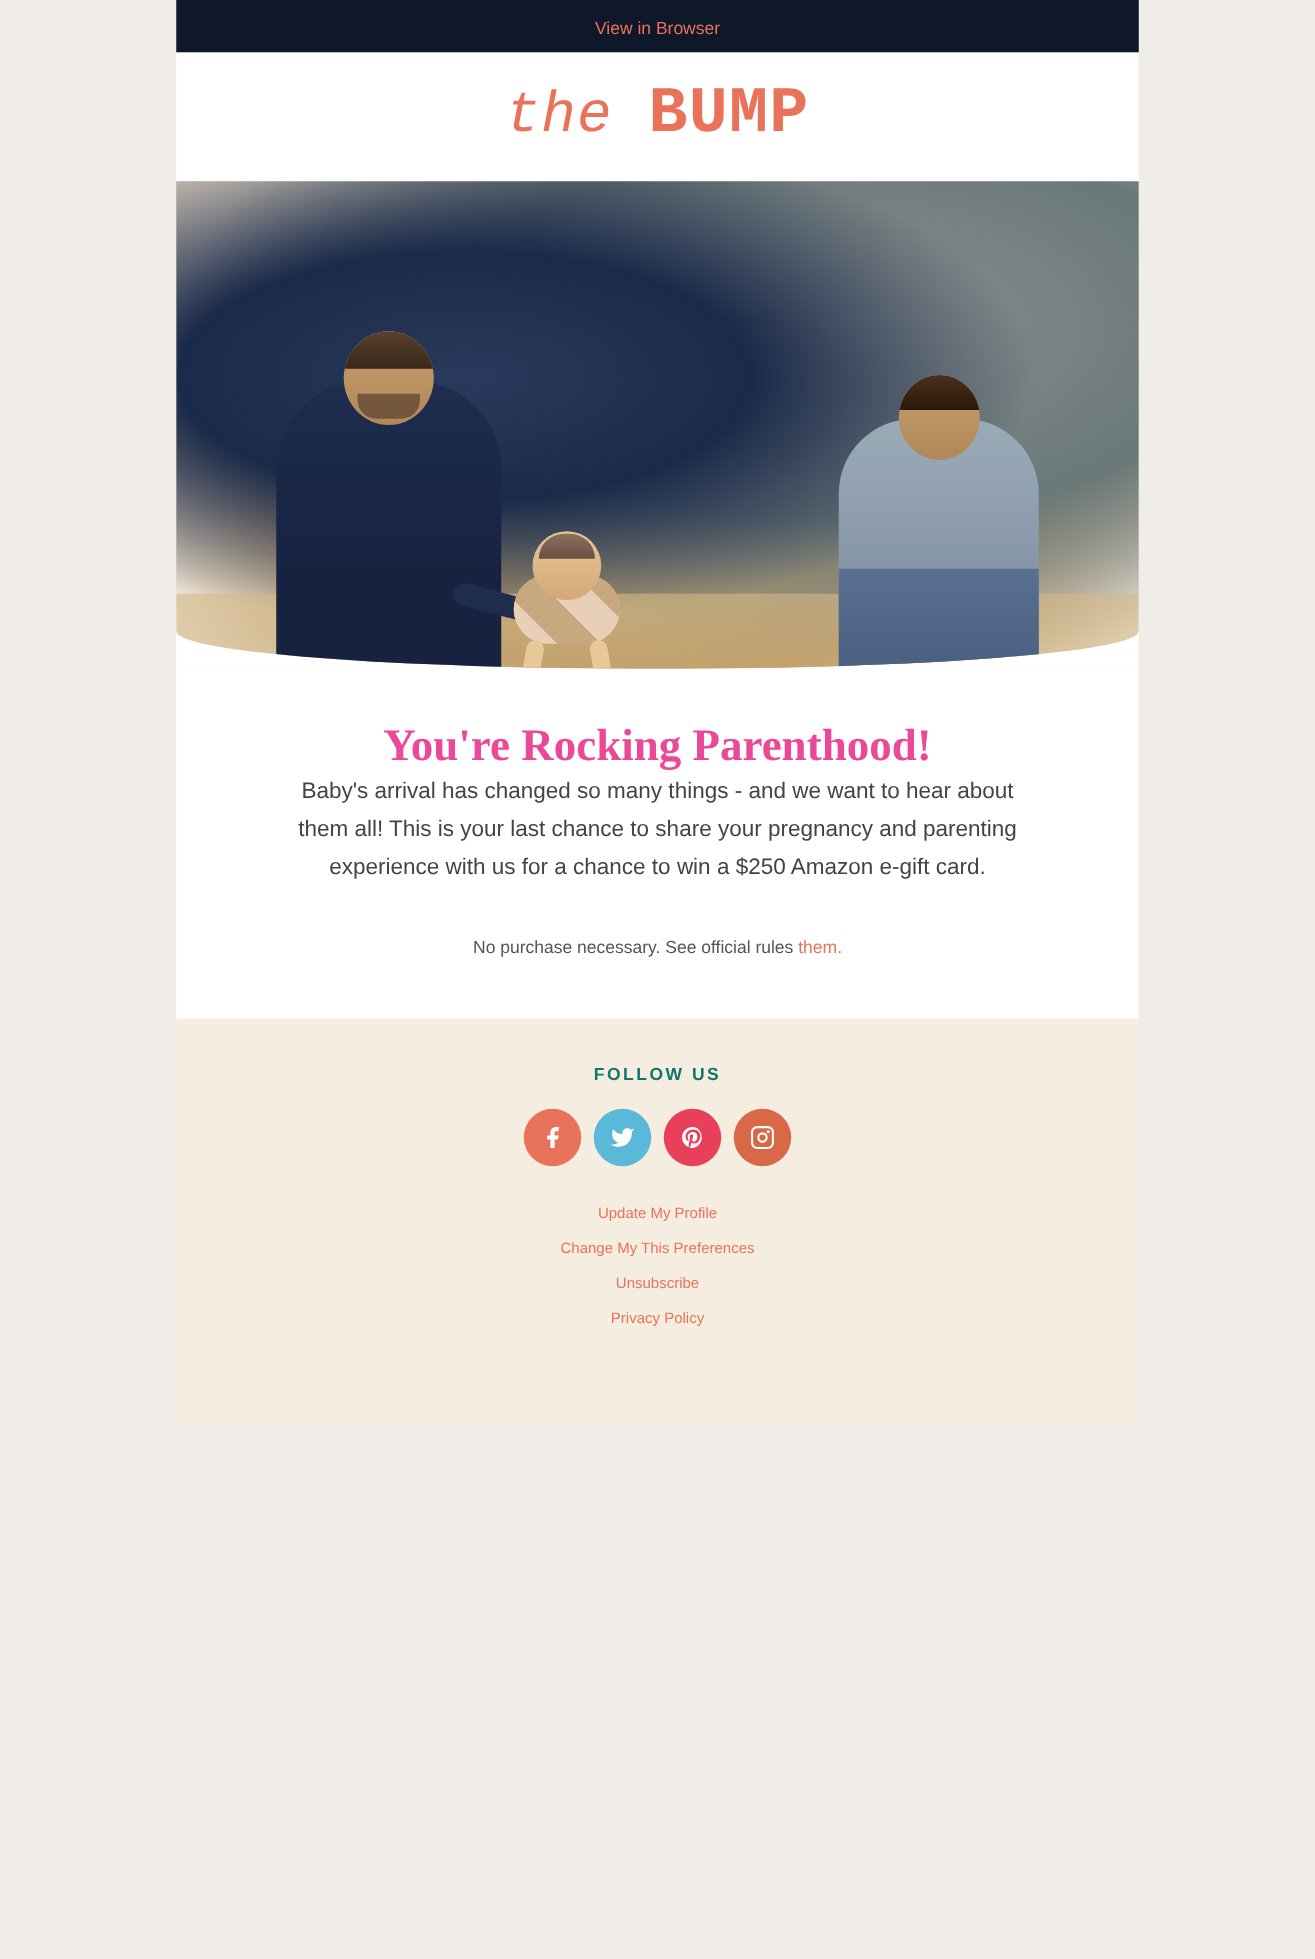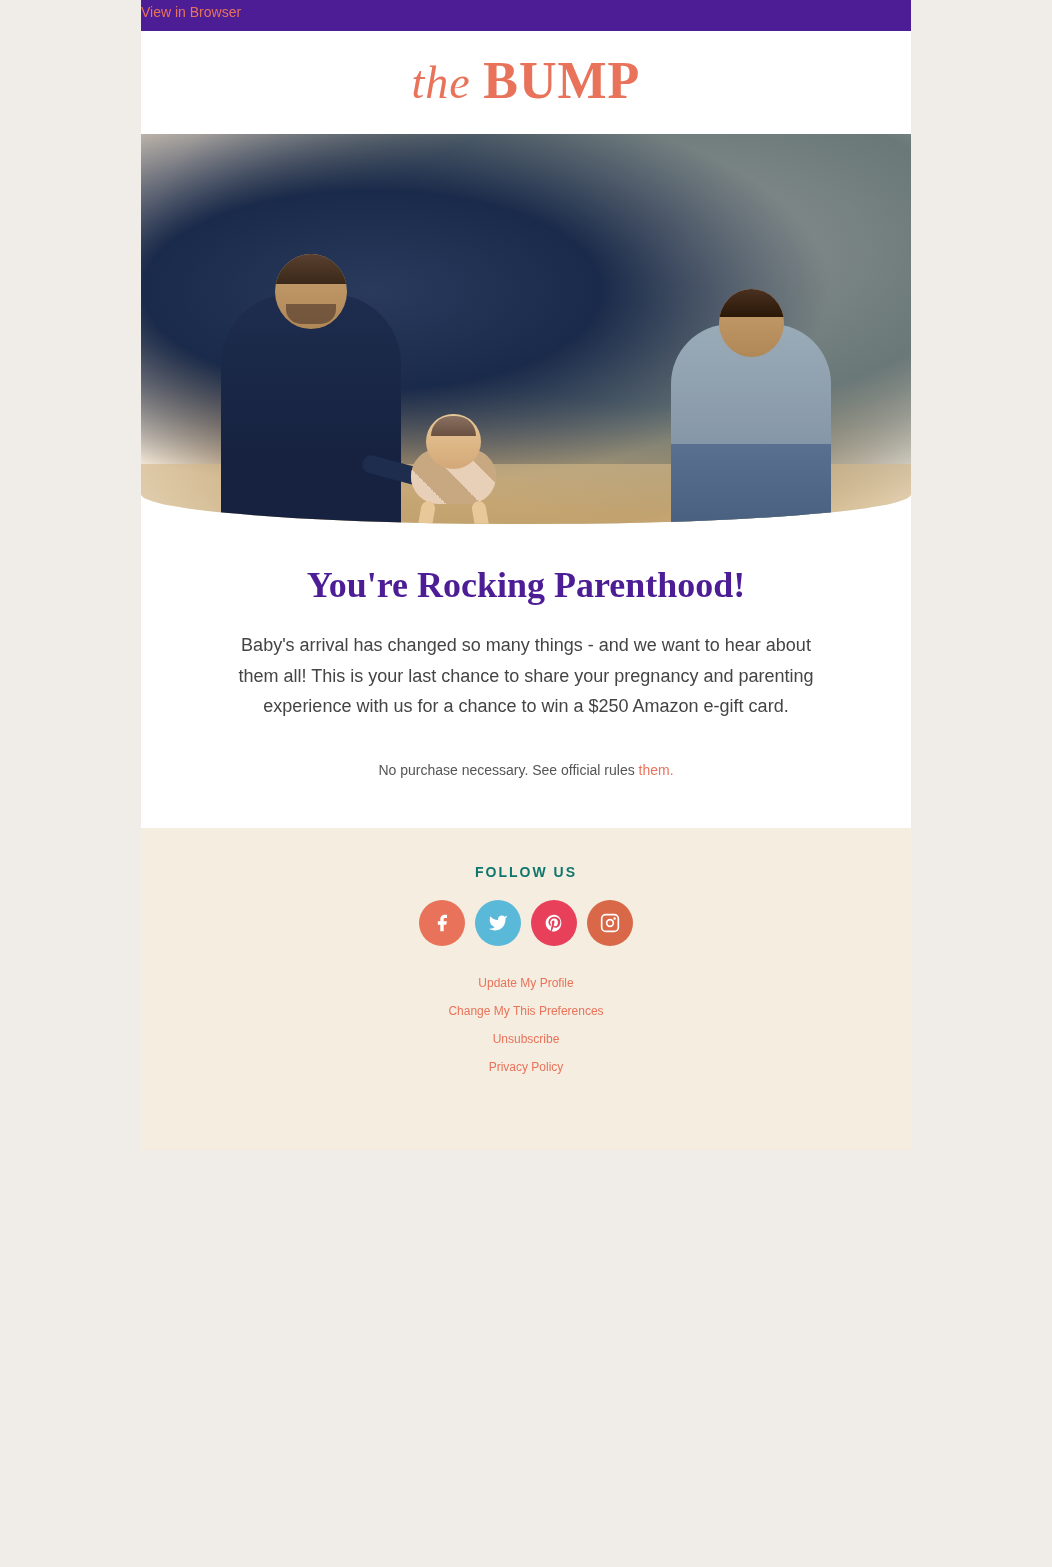--- a/index.html
+++ b/index.html
@@ -25,21 +25,21 @@
 
     .view-in-browser {
       color: #e8735a;
       font-size: 14px;
       font-family: Arial, sans-serif;
       text-decoration: none;
     }
 
     .logo-text {
       font-size: 52px;
-      font-family: Liberation Serif, serif;
+      font-family: Liberation Mono, monospace;
       letter-spacing: 1px;
     }
 
     .logo-the {
       color: #e8735a;
       font-weight: 400;
       font-style: italic;
       font-size: 46px;
     }
 
@@ -82,22 +82,21 @@
     .content-section {
       width: 770px;
       background-color: #ffffff;
       text-align: center;
       padding: 40px 80px 50px;
     }
 
     .main-heading {
       font-size: 36px;
       font-weight: 700;
-      color: #4c1d95;
-      margin-bottom: 24px;
+      color: #ec4899;
       font-family: Georgia, serif;
     }
 
     .main-body-text {
       font-size: 18px;
       line-height: 1.7;
       color: #444444;
       margin-bottom: 40px;
       font-family: Arial, sans-serif;
     }
@@ -202,21 +201,21 @@
     .white-content-box {
       width: 770px;
       background-color: #ffffff;
     }
   </style>
 </head>
 <body>
 
 <div class="email-wrapper">
 
-  <div class="white-content-box" style="padding: 3px 0 10px; background:#4c1d95;">
+  <div class="white-content-box" style="text-align:center; padding: 14px 0 10px; background:#0f172a;">
     <a class="view-in-browser">View in Browser</a>
   </div>
 
   <div class="white-content-box" style="text-align:center; padding: 20px 0 24px; background:#ffffff;">
     <span class="logo-text">
       <span class="logo-the">the </span><span class="logo-bump">BUMP</span>
     </span>
   </div>
 
   <div class="white-content-box" style="display:flex; justify-content:center; background:#ffffff; padding-bottom: 0;">

